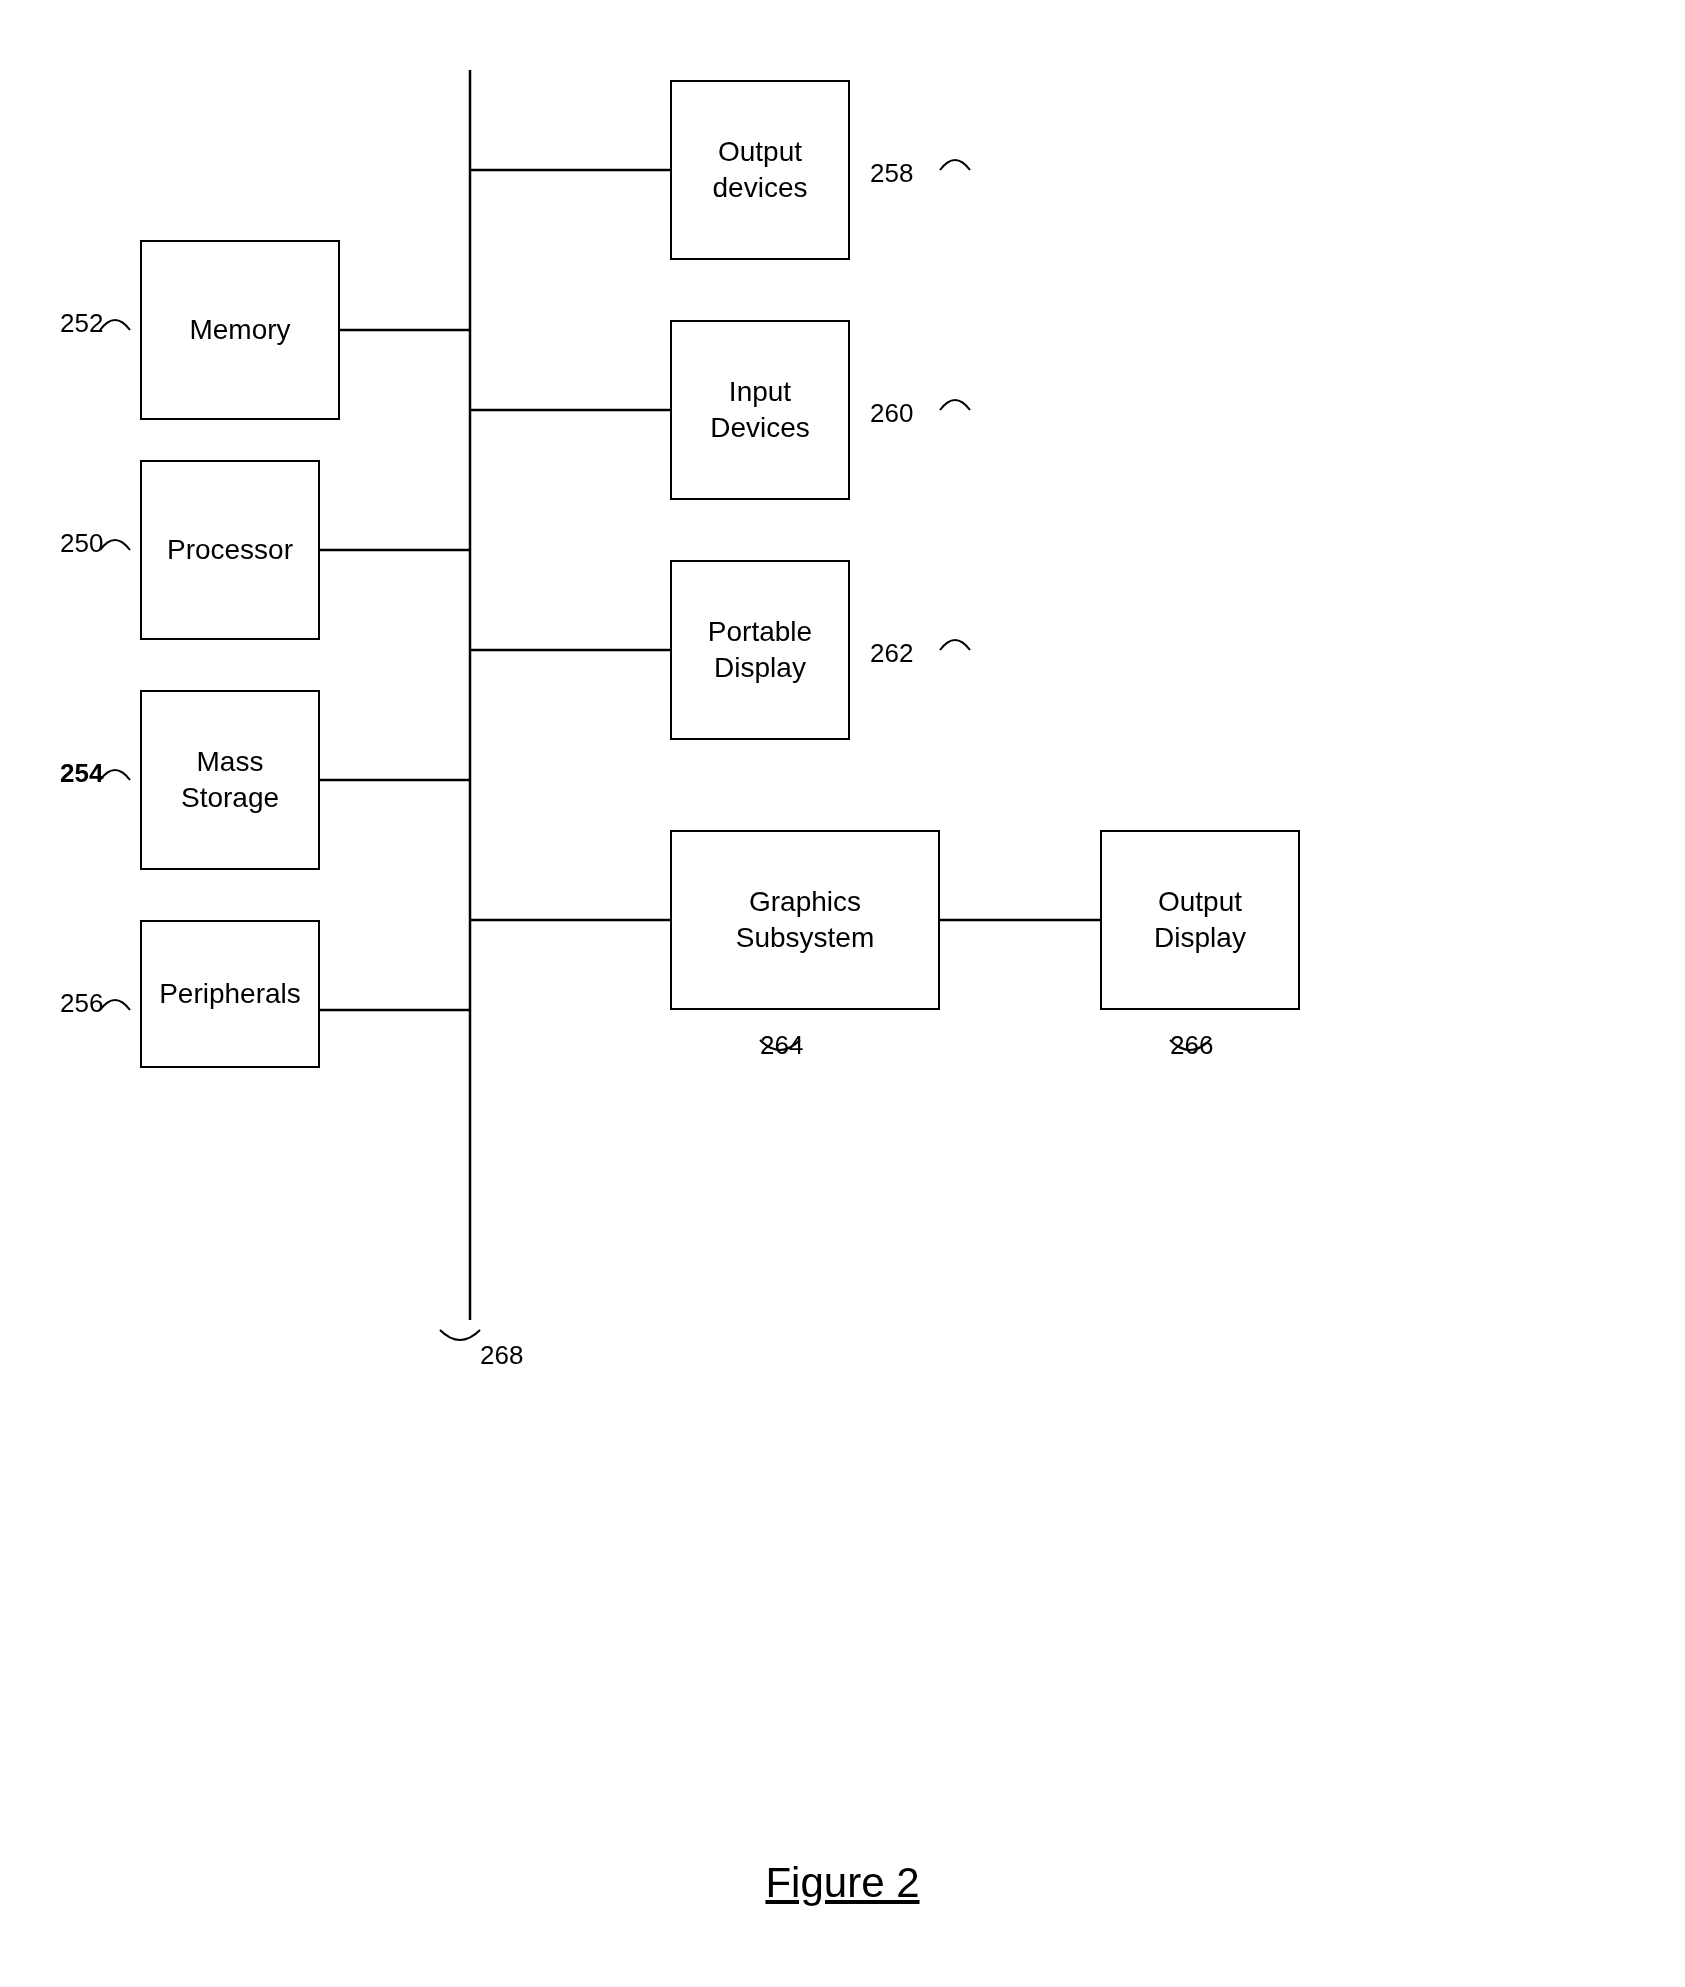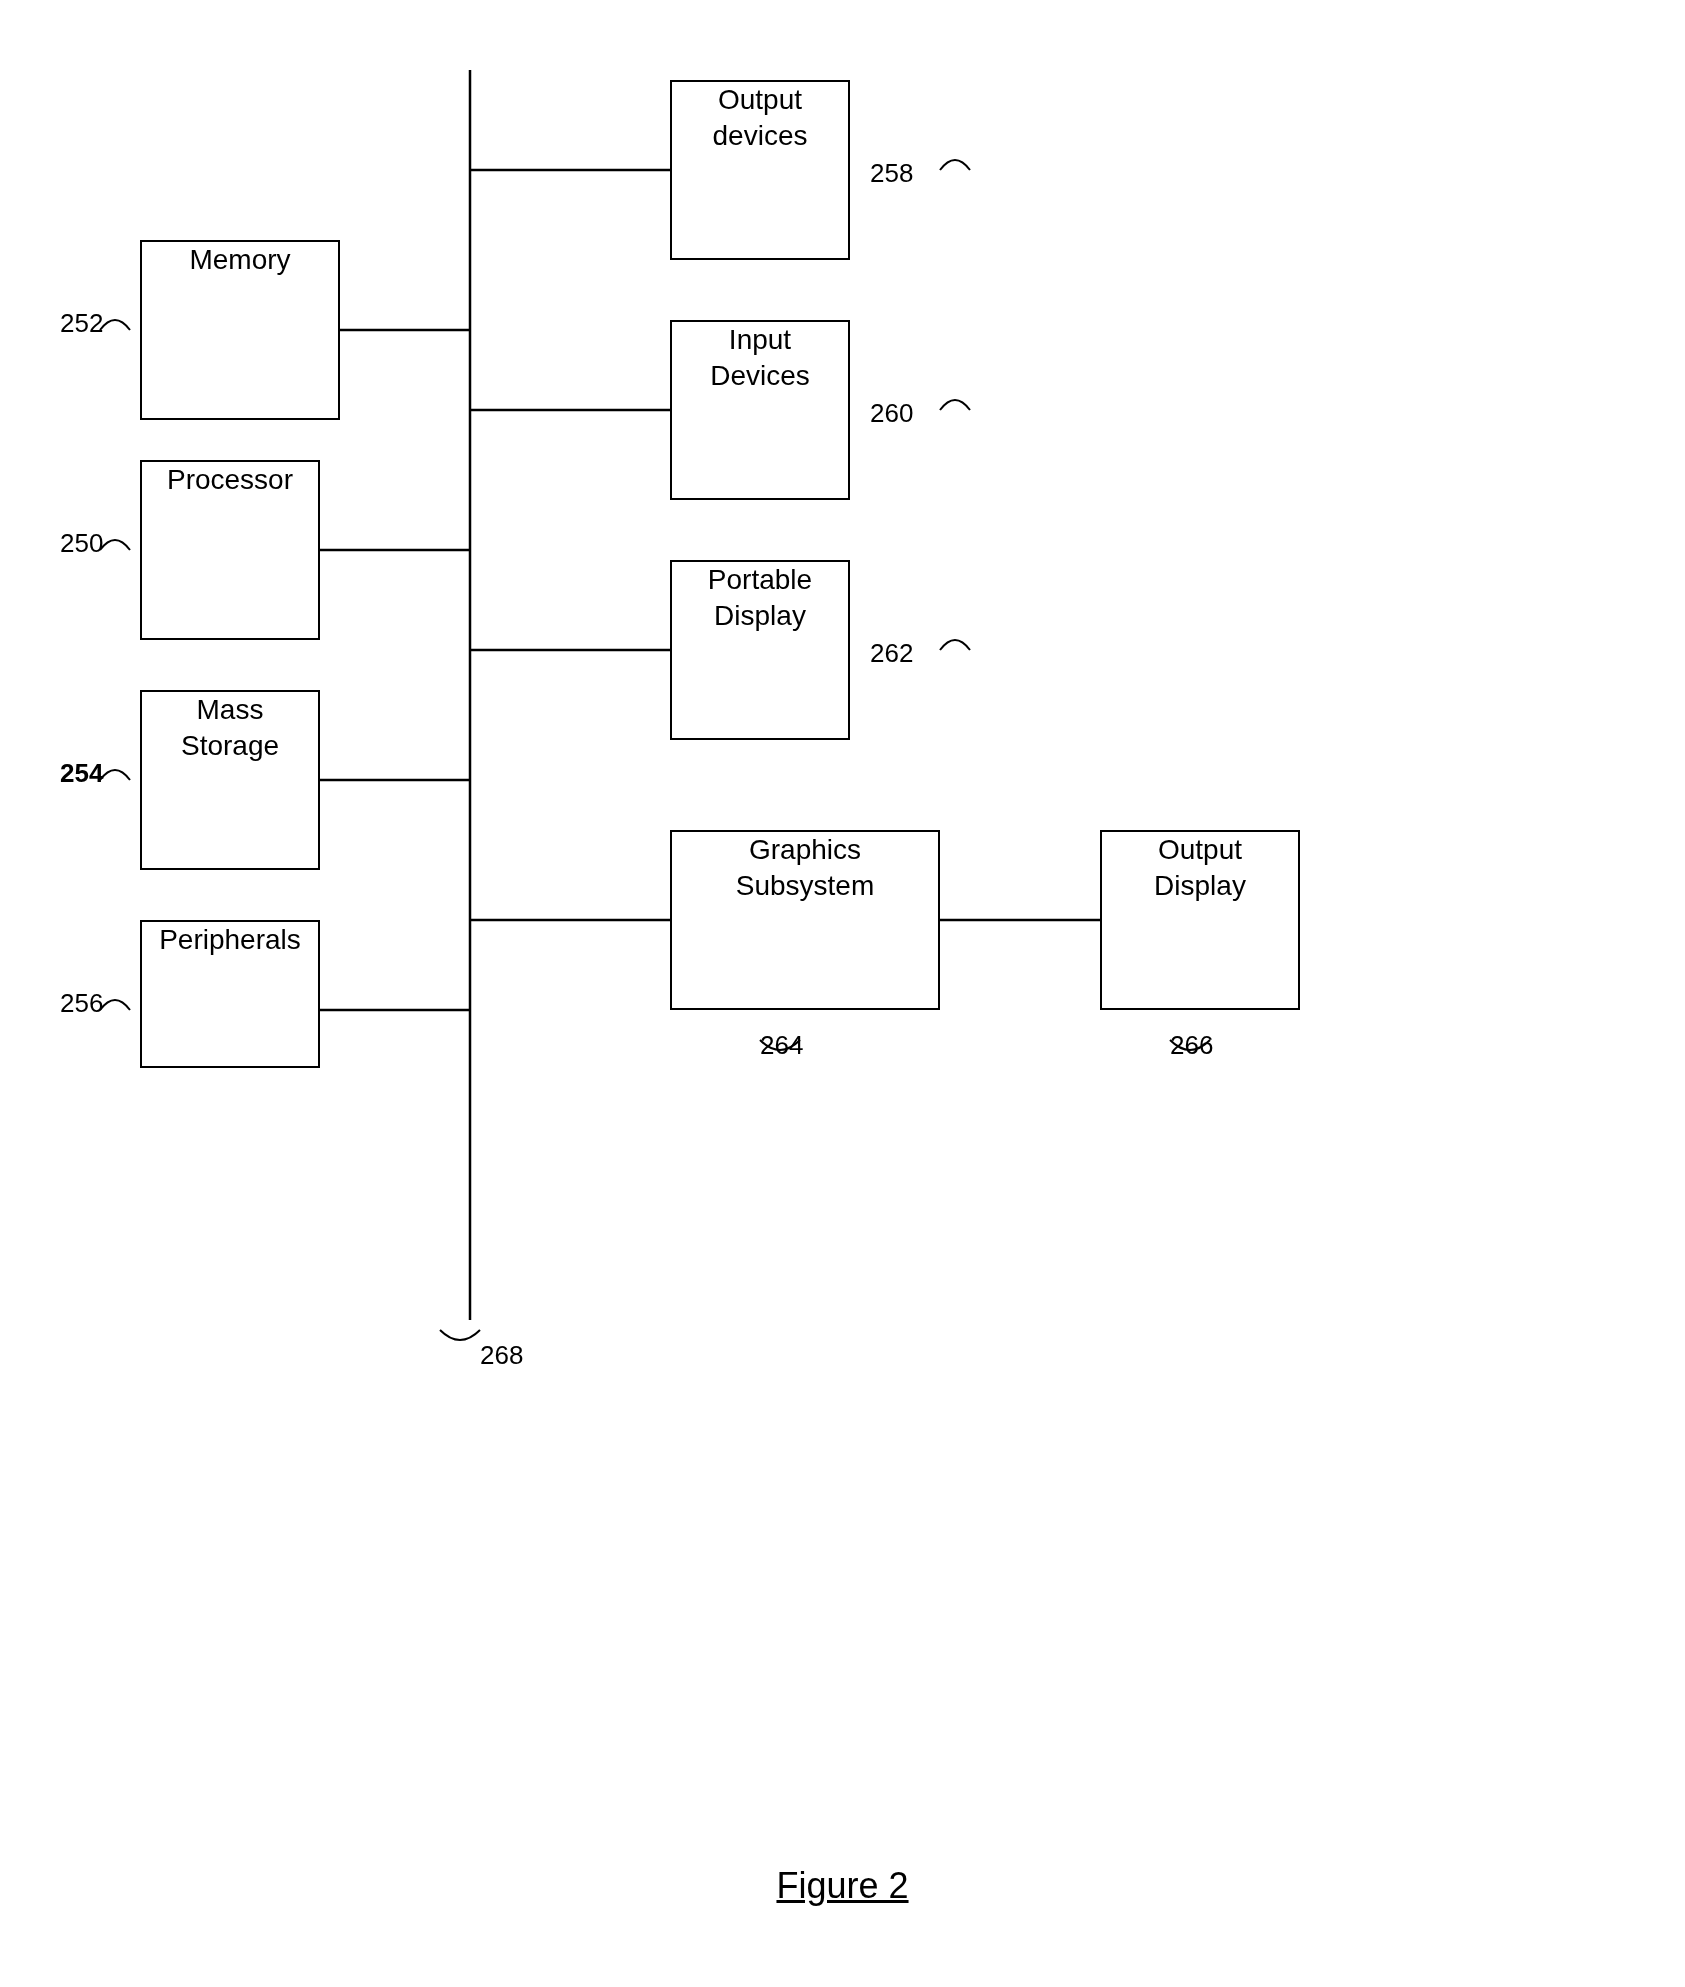--- a/index.html
+++ b/index.html
@@ -18,21 +18,21 @@
       left: 40px;
       width: 1600px;
       height: 1800px;
     }
 
     .block {
       position: absolute;
       border: 2px solid #000;
       background: #fff;
       display: flex;
-      align-items: flex-start;
+      align-items: center;
       justify-content: center;
       text-align: center;
       font-size: 28px;
       font-family: Arial, Helvetica, sans-serif;
       line-height: 1.3;
     }
 
     .label {
       position: absolute;
       font-size: 26px;
@@ -156,13 +156,13 @@
   <div class="block" style="left: 1060px; top: 790px; width: 200px; height: 180px;">
     <span style="white-space: pre-line;">Output
 Display</span>
   </div>
   <div class="label" style="left: 1130px; top: 990px;">266</div>
 
   <div class="label" style="left: 440px; top: 1300px;">268</div>
 
 </div>
 
-<div class="figure-caption" style="position: absolute; bottom: 80px; left: 50%; transform: translateX(-50%); font-size: 36px; font-family: Arial, Helvetica, sans-serif; text-decoration: underline;">Figure 2</div>
+<div class="figure-caption" style="position: absolute; bottom: 80px; left: 50%; transform: translateX(-50%); font-size: 42px; font-family: Arial, Helvetica, sans-serif; text-decoration: underline;">Figure 2</div>
 
 </body></html>

